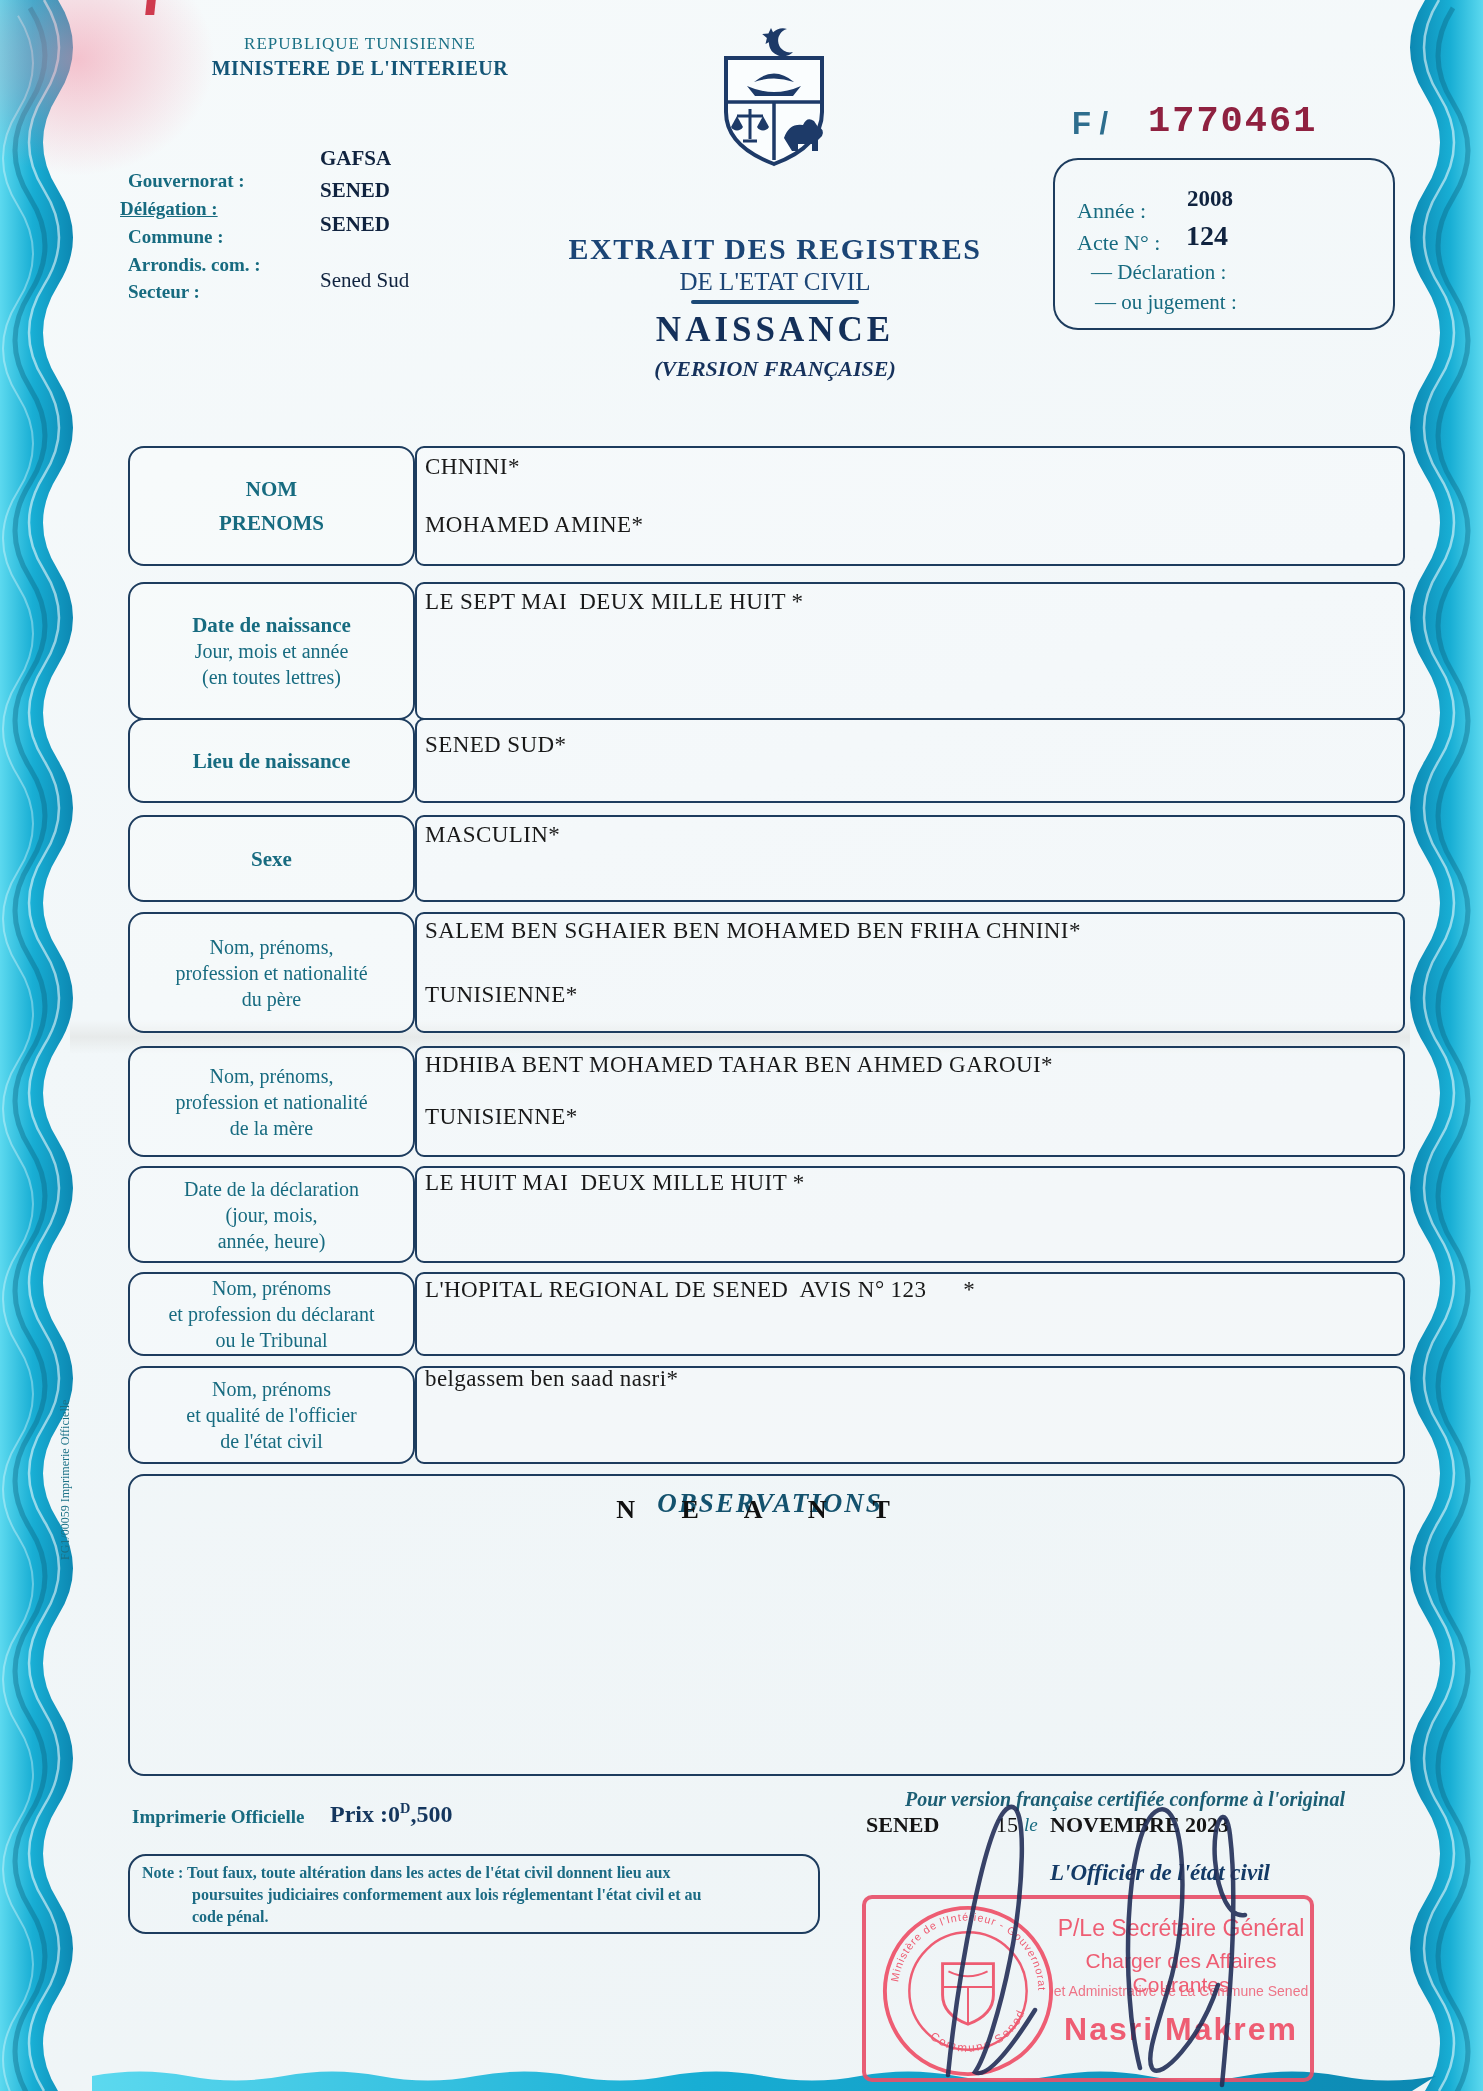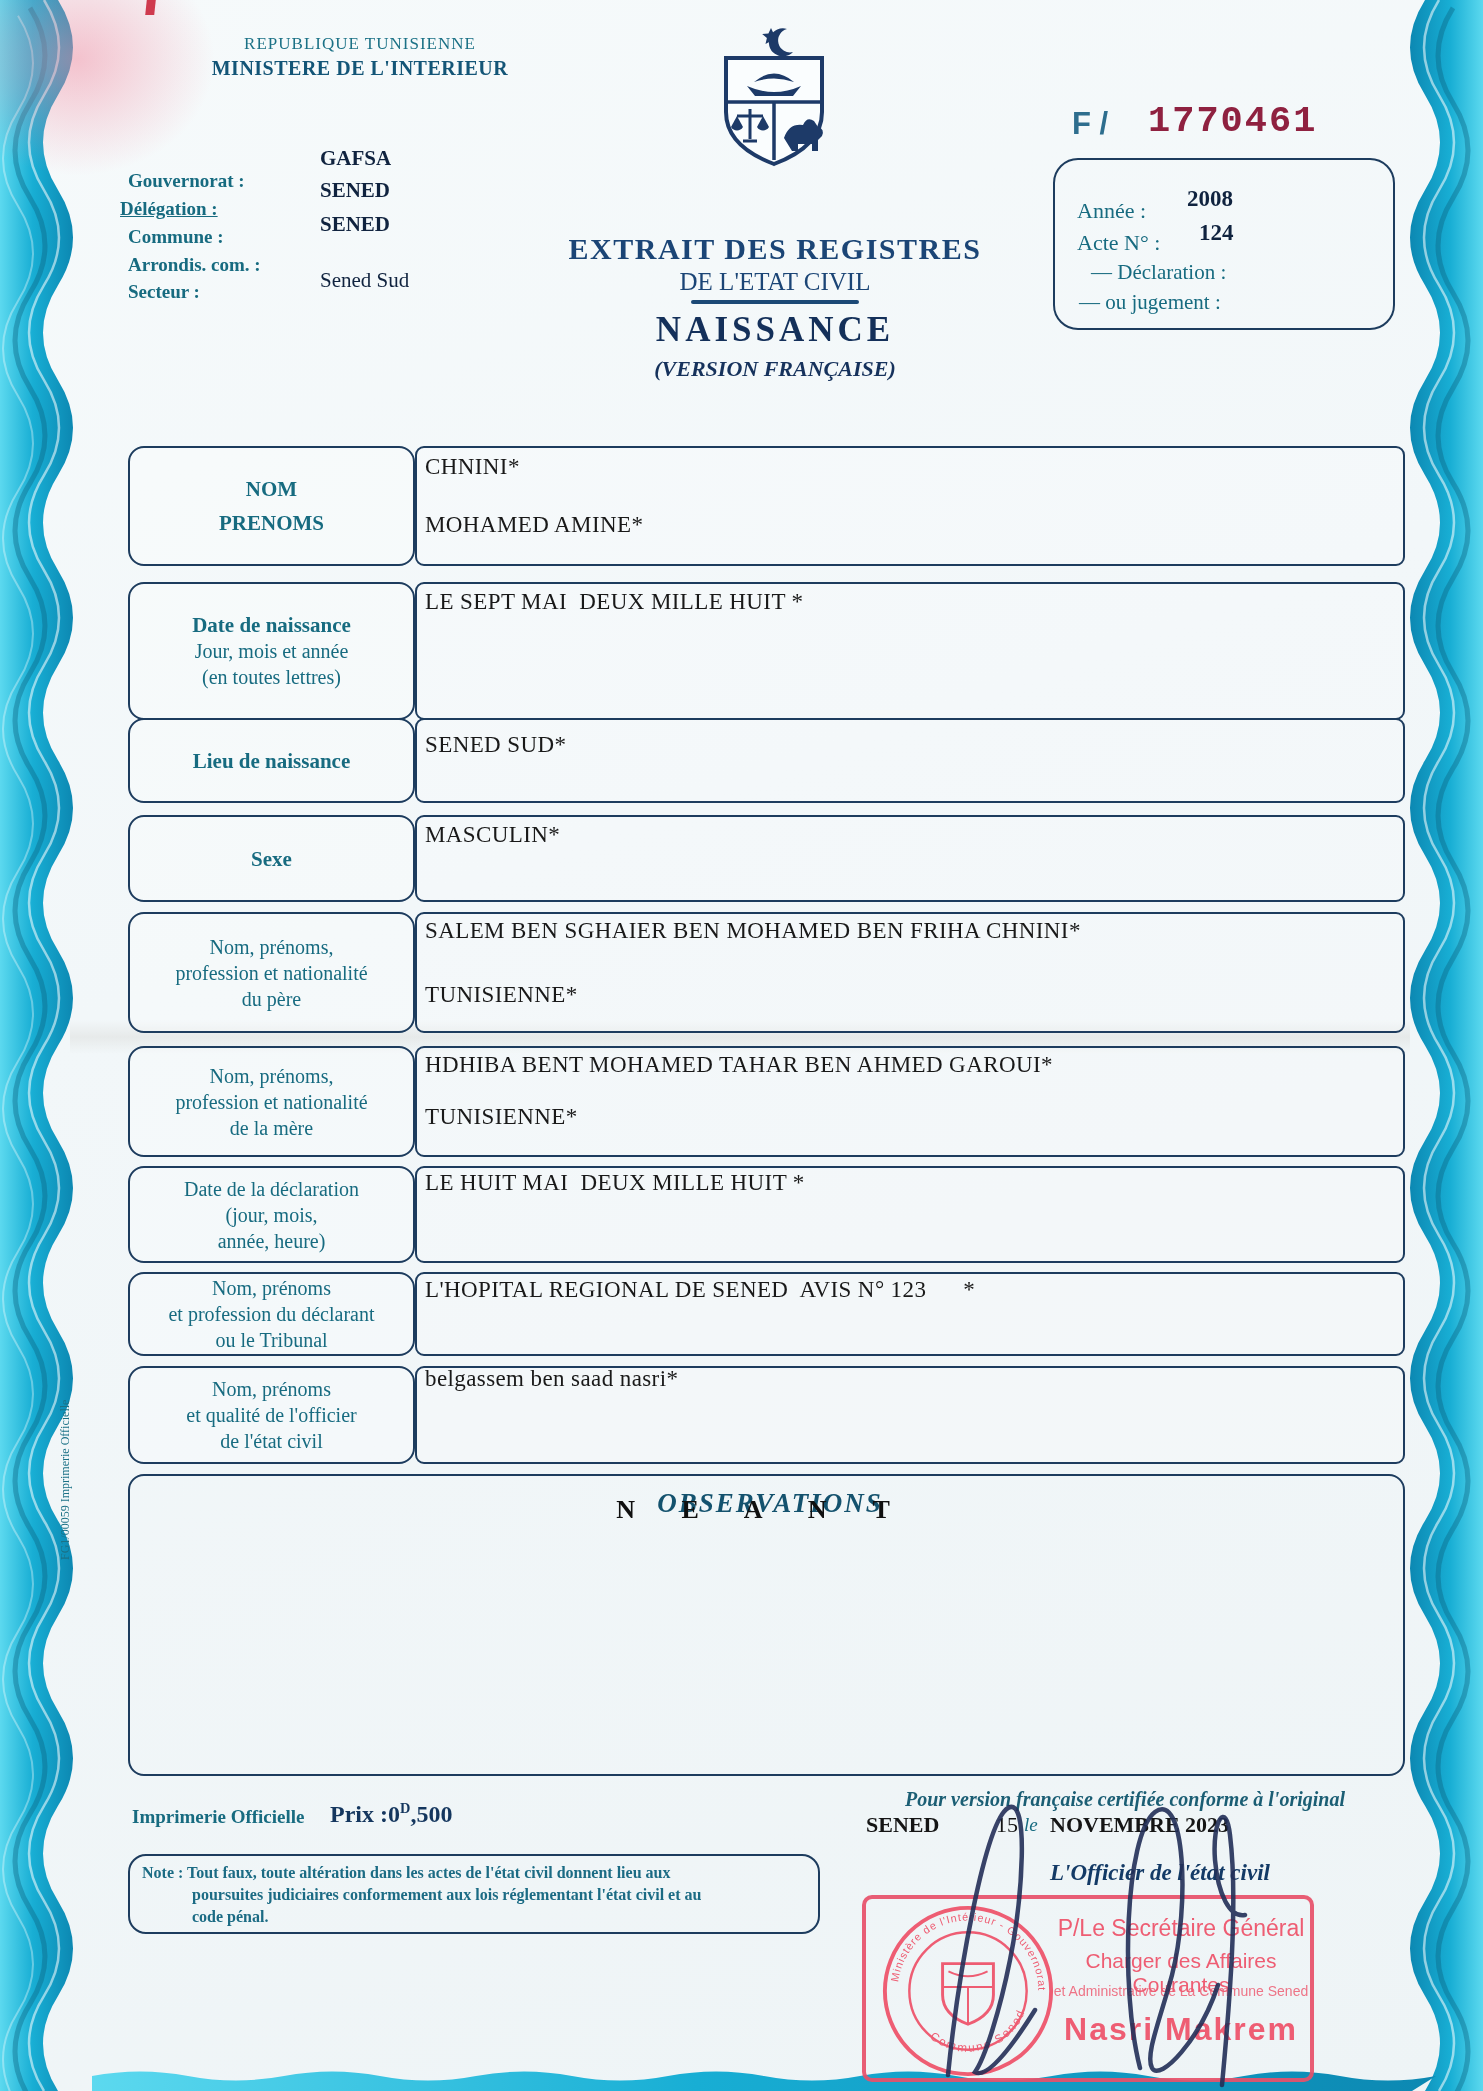--- a/index.html
+++ b/index.html
@@ -115,23 +115,23 @@
   <div class="abs" style="left:1072px;top:106px;font-family:'Liberation Sans',sans-serif;font-size:31px;
        font-weight:bold;color:#2e6e8e;">F /</div>
   <div class="abs" style="left:1148px;top:100px;font-family:'Liberation Mono',monospace;font-size:37px;
        font-weight:bold;letter-spacing:2px;color:#8f2140;">1770461</div>
 
   <div class="abs" style="left:1053px;top:158px;width:342px;height:172px;border:2.5px solid #1d3c5e;
        border-radius:25px;box-sizing:border-box;">
     <span class="abs teal" style="left:22px;top:38px;font-size:22px;">Année :</span>
     <span class="abs" style="left:132px;top:26px;font-size:23px;font-weight:bold;color:#10233f;">2008</span>
     <span class="abs teal" style="left:22px;top:70px;font-size:22px;">Acte N° :</span>
-    <span class="abs" style="left:144px;top:60px;font-size:23px;font-weight:bold;color:#10233f;">124</span>
+    <span class="abs" style="left:131px;top:60px;font-size:28px;font-weight:bold;color:#10233f;">124</span>
     <span class="abs teal" style="left:36px;top:100px;font-size:21px;">— Déclaration :</span>
-    <span class="abs teal" style="left:24px;top:130px;font-size:21px;">— ou jugement :</span>
+    <span class="abs teal" style="left:40px;top:130px;font-size:21px;">— ou jugement :</span>
   </div>
 
   <div class="row" style="top:446px;height:120px;">
     <div class="lbl" style="gap:8px;">
       <div class="lline b">NOM</div>
       <div class="lline b">PRENOMS</div>
     </div>
     <div class="vbox">
       <div class="vline val" style="top:6px;">CHNINI*</div>
       <div class="vline val" style="top:64px;">MOHAMED AMINE*</div>

